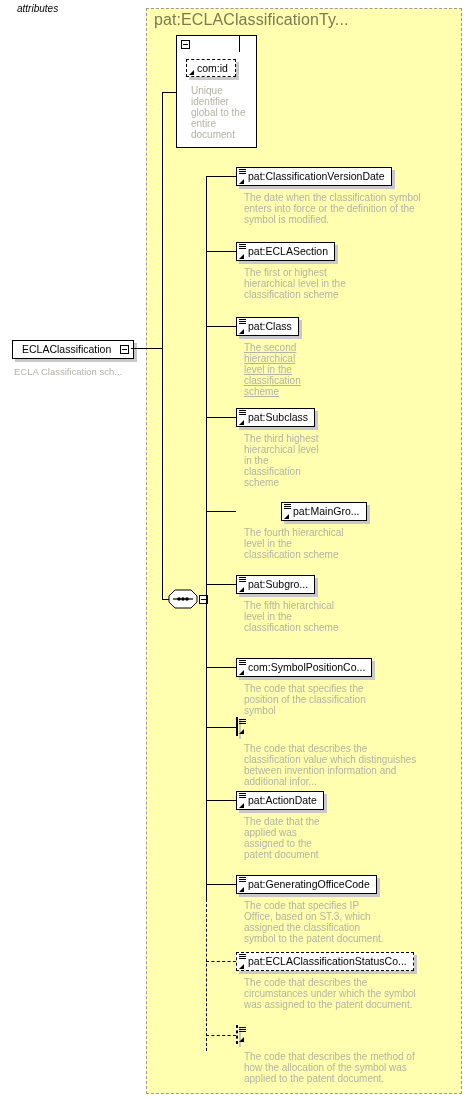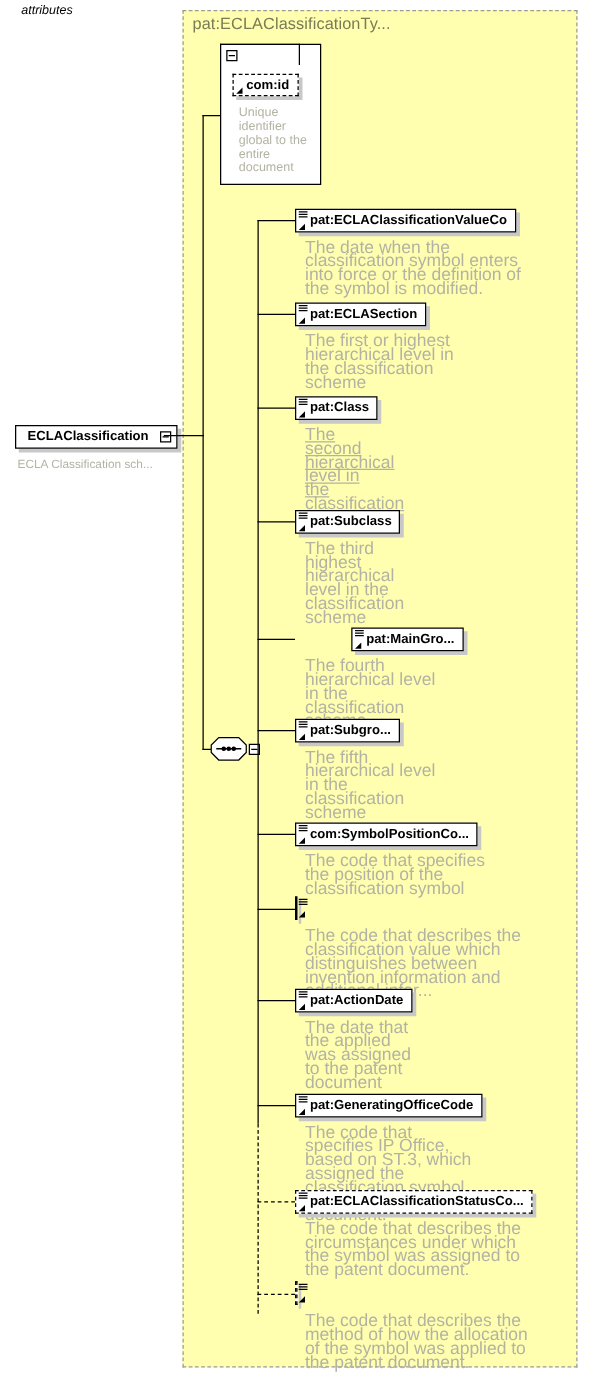--- a/index.html
+++ b/index.html
@@ -23,21 +23,21 @@
     width: 316px;
     height: 1086px;
     background: #ffffaf;
     border: 1px dashed #9a9a9a;
     box-sizing: border-box;
   }
   #type-title {
     position: absolute;
     left: 154px;
     top: 11px;
-    font-size: 13px;
+    font-size: 16px;
     color: #7a7a55;
     letter-spacing: .1px;
     white-space: nowrap;
   }
 
   
   #root-node {
     position: absolute;
     left: 12px;
     top: 339px;
@@ -46,21 +46,21 @@
     position: relative;
     display: inline-block;
     background: #ffffff;
     border: 1px solid #000000;
     box-shadow: 3px 3px 0 0 #c8c8c8;
     box-sizing: border-box;
     height: 19px;
   }
   .node-label {
     font-size: 10.5px;
-    font-weight: bold;
+    font-weight: normal;
     color: #000000;
     line-height: 17px;
     white-space: nowrap;
     display: block;
     padding: 0 6px 0 9px;
   }
   #root-node .node-label { padding: 0 22px 0 9px; }
   .collapse-box {
     position: absolute;
     right: 4px;
@@ -198,21 +198,21 @@
     height: 0;
     border-left: 5px solid transparent;
     border-bottom: 5px solid #000;
   }
   .element-node .node-label {
     padding: 0 6px 0 11px;
     line-height: 17px;
   }
   .desc {
     position: absolute;
-    font-size: 14px;
+    font-size: 10px;
     line-height: 11px;
     color: #b3b3a4;
   }
 
   
   #sequence-node {
     position: absolute;
     left: 168px;
     top: 589px;
     width: 38px;
@@ -311,21 +311,21 @@
 
 <div class="conn h" style="left:206px; top:176px; width:30px;"></div>
 <div class="element-node" style="left:236px; top:166px;">
   <div class="node-box">
     <span class="elem-icon">
         <i></i>
         <i></i>
         <i></i>
       </span>
     <span class="elem-arrow"></span>
-    <span class="node-label">pat:ECLAClassificationValueCo</span>
+    <span class="node-label">pat:ClassificationVersionDate</span>
   </div>
 </div>
 <div class="desc" style="left:244px; top:192px; width:180px;">The date when the classification symbol enters into force or the definition of the symbol is modified.</div>
 
 <div class="conn h" style="left:206px; top:251px; width:30px;"></div>
 <div class="element-node" style="left:236px; top:241px;">
   <div class="node-box">
     <span class="elem-icon">
         <i></i>
         <i></i>

